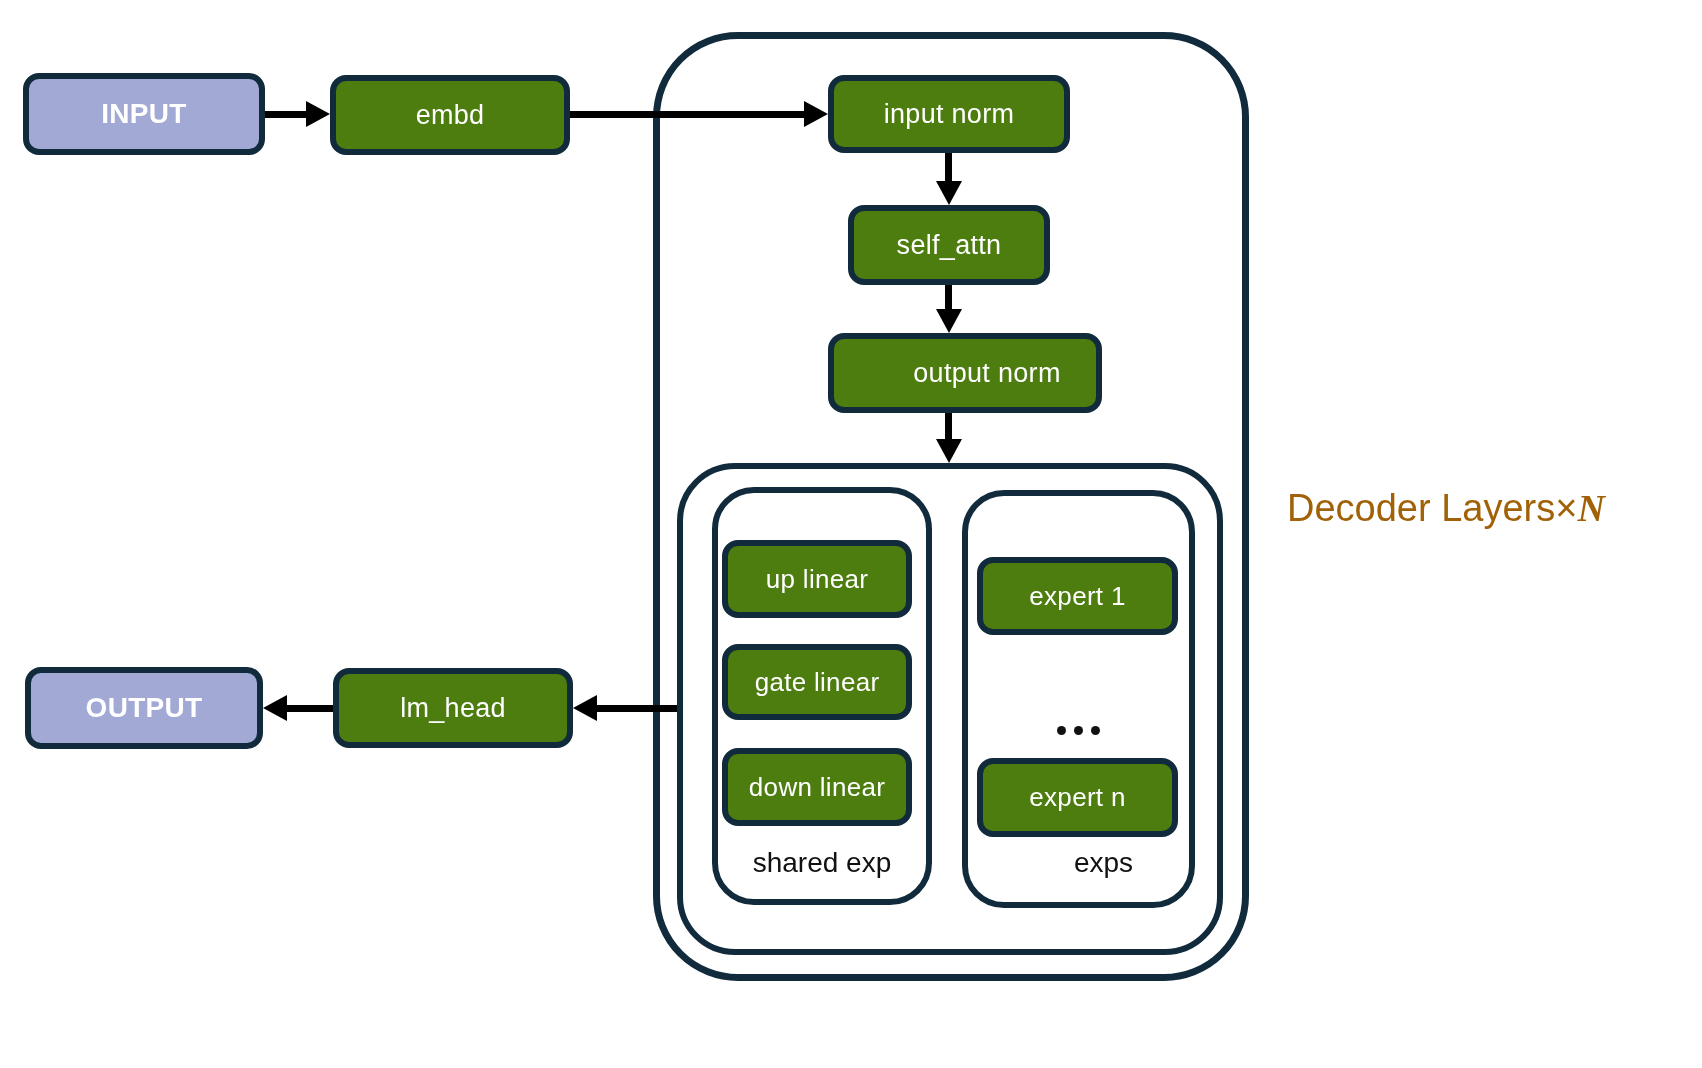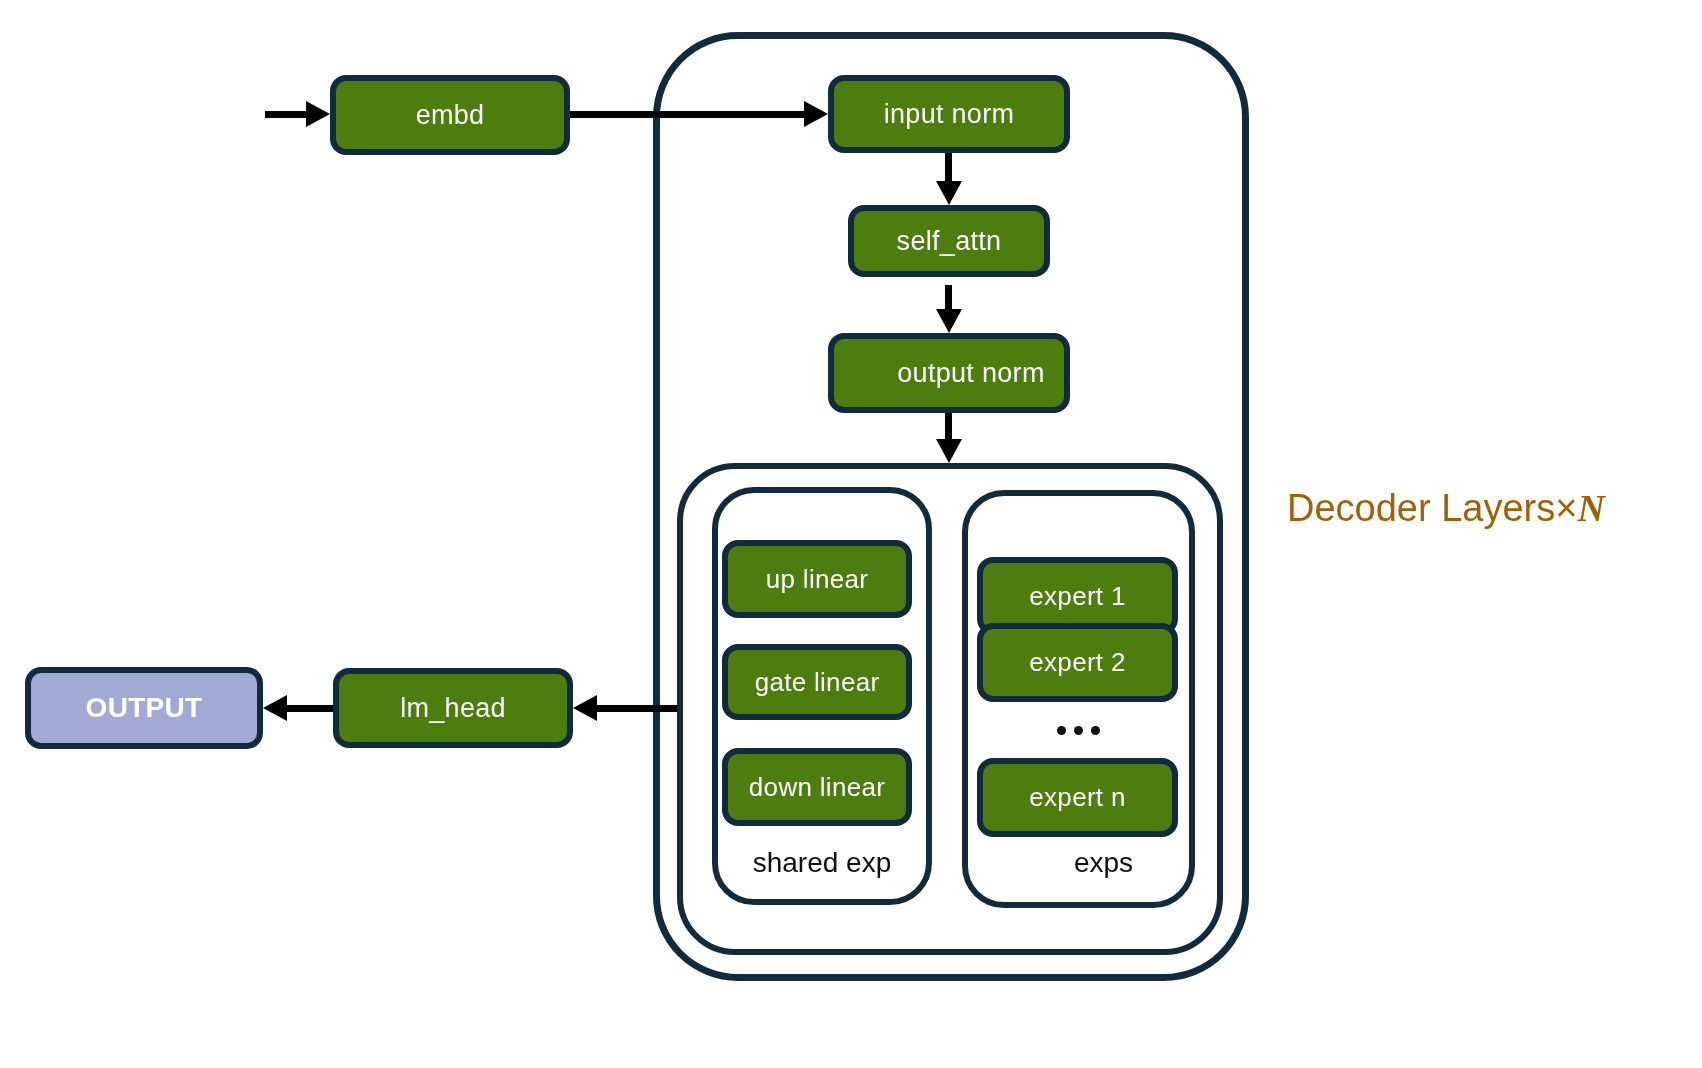--- a/index.html
+++ b/index.html
@@ -32,36 +32,39 @@
     position:absolute;color:#a16207;font-size:38px;font-weight:400;white-space:nowrap;
   }
   .caption .nvar{font-family:"Liberation Serif",serif;font-style:italic;font-weight:700;}
   .z-top{z-index:5;}
 </style>
 </head>
 <body>
 
 <div id="canvas">
 
+  <div class="box io" style="left:23px;top:73px;width:242px;height:82px;">
+    <span>INPUT</span>
+  </div>
 
   <div class="box mod" style="left:330px;top:75px;width:240px;height:80px;">
     <span>embd</span>
   </div>
 
   <div class="container" style="left:653px;top:32px;width:596px;height:949px;border-radius:85px;border-width:7px;"></div>
 
   <div class="box mod" style="left:828px;top:75px;width:242px;height:78px;">
     <span>input norm</span>
   </div>
 
-  <div class="box mod" style="left:848px;top:205px;width:202px;height:72px;">
+  <div class="box mod" style="left:848px;top:205px;width:202px;height:80px;">
     <span>self_attn</span>
   </div>
 
-  <div class="box mod" style="left:828px;top:333px;width:242px;height:80px;padding-left:44px;">
+  <div class="box mod" style="left:828px;top:333px;width:274px;height:80px;padding-left:44px;">
     <span>output norm</span>
   </div>
 
   <div class="container" style="left:677px;top:463px;width:546px;height:492px;border-radius:58px;"></div>
 
   <div class="container" style="left:712px;top:487px;width:220px;height:418px;border-radius:42px;"></div>
 
   <div class="box mod" style="left:722px;top:540px;width:190px;height:78px;font-size:26px;">
     <span>up linear</span>
   </div>
@@ -75,23 +78,20 @@
   </div>
 
   <div class="lab" style="left:712px;top:847px;width:220px;">shared exp</div>
 
   <div class="container" style="left:962px;top:490px;width:233px;height:418px;border-radius:42px;"></div>
 
   <div class="box mod" style="left:977px;top:522px;width:201px;height:78px;font-size:26px;margin-top:35px;">
     <span>expert 1</span>
   </div>
 
-  <div class="box mod" style="left:977px;top:623px;width:201px;height:79px;font-size:26px;">
-    <span>expert 2</span>
-  </div>
 
   <div class="dots" style="left:1057px;top:726px;">
     <div class="dot"></div>
     <div class="dot"></div>
     <div class="dot"></div>
   </div>
 
   <div class="box mod" style="left:977px;top:758px;width:201px;height:79px;font-size:26px;">
     <span>expert n</span>
   </div>

